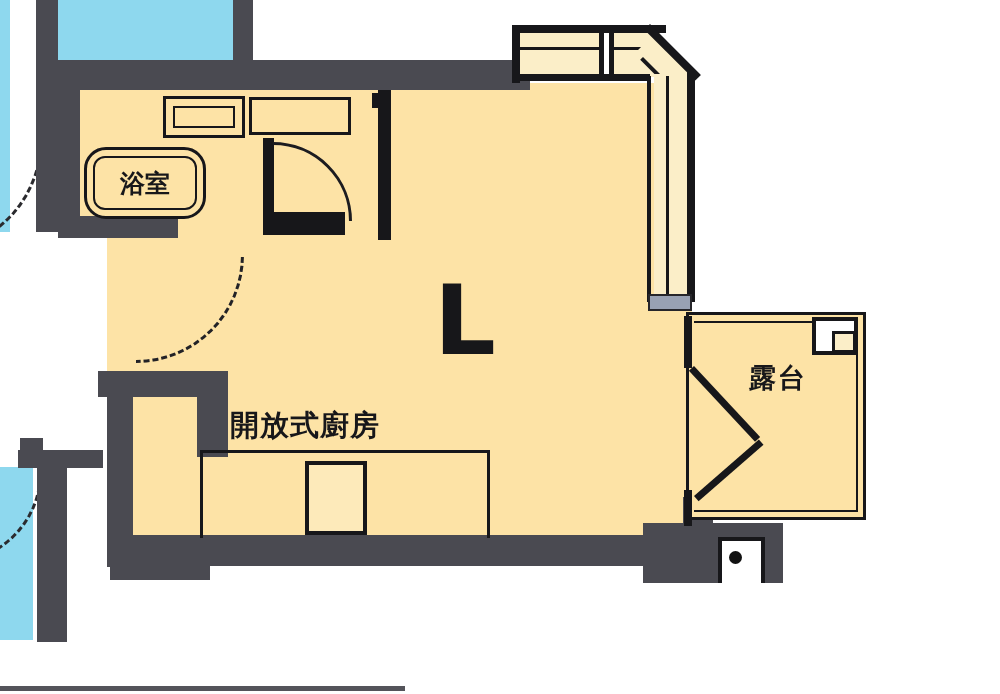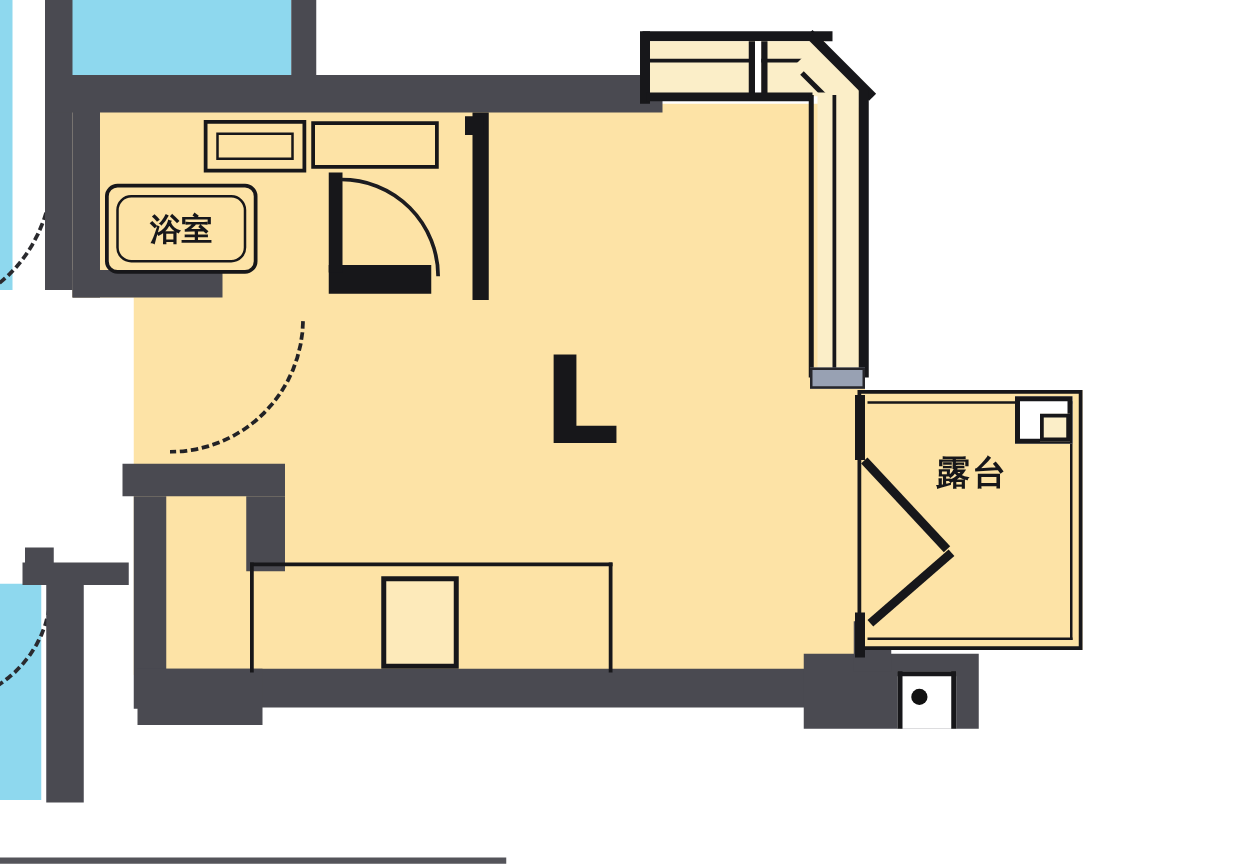--- a/index.html
+++ b/index.html
@@ -52,21 +52,21 @@
 
   <div class="abs white" style="left:718px;top:537px;width:47px;height:46px;border:4px solid #17171a;border-bottom:none;box-sizing:border-box;"></div>
   <div class="abs" style="left:729px;top:551px;width:13px;height:13px;background:#111;border-radius:50%;"></div>
 
   <div class="abs blk" style="left:378px;top:90px;width:13px;height:150px;"></div>
   <div class="abs blk" style="left:372px;top:93px;width:15px;height:15px;"></div>
   <div class="abs blk" style="left:263px;top:212px;width:82px;height:23px;"></div>
   <div class="abs blk" style="left:263px;top:138px;width:11px;height:80px;"></div>
   <div class="abs arc" style="left:194px;top:142px;width:152px;height:152px;border:3px solid #1c1c20;clip-path:inset(0 0 50% 50%);"></div>
 
-  <div class="abs tan" style="left:84px;top:147px;width:122px;height:72px;border:3px solid #17171a;border-radius:10px;box-sizing:border-box;display:flex;align-items:center;justify-content:center;">
+  <div class="abs tan" style="left:84px;top:147px;width:122px;height:72px;border:3px solid #17171a;border-radius:22px;box-sizing:border-box;display:flex;align-items:center;justify-content:center;">
     <div class="abs" style="left:6px;top:6px;right:6px;bottom:6px;border:2px solid #17171a;border-radius:12px;"></div>
     <span class="lbl" style="font-size:25px;position:relative;">浴室</span>
   </div>
   <div class="abs tan" style="left:163px;top:96px;width:82px;height:42px;border:3px solid #17171a;box-sizing:border-box;"></div>
   <div class="abs" style="left:173px;top:106px;width:62px;height:22px;border:2px solid #17171a;box-sizing:border-box;"></div>
   <div class="abs tan" style="left:249px;top:97px;width:102px;height:38px;border:3px solid #17171a;box-sizing:border-box;"></div>
 
   <div class="abs blk" style="left:200px;top:450px;width:290px;height:3px;"></div>
   <div class="abs blk" style="left:200px;top:450px;width:3px;height:88px;"></div>
   <div class="abs blk" style="left:487px;top:450px;width:3px;height:88px;"></div>
@@ -97,15 +97,16 @@
   <div class="abs cream" style="left:832px;top:331px;width:24px;height:22px;border:3px solid #17171a;box-sizing:border-box;"></div>
 
   <div class="abs blk" style="left:684px;top:316px;width:8px;height:52px;"></div>
   <div class="abs blk" style="left:684px;top:490px;width:8px;height:36px;"></div>
   <div class="abs blk" style="left:694px;top:366px;width:97px;height:7px;transform:rotate(47deg);transform-origin:0 0;"></div>
   <div class="abs blk" style="left:694px;top:496px;width:86px;height:7px;transform:rotate(-41deg);transform-origin:0 0;"></div>
 
   <div class="abs" style="left:0;top:686px;width:405px;height:5px;background:#54545a;"></div>
 
   <div class="abs lbl" style="left:434px;top:272px;font-size:97px;line-height:1;">L</div>
+  <div class="abs lbl" style="left:230px;top:406px;font-size:29px;letter-spacing:1px;">開放式廚房</div>
   <div class="abs lbl" style="left:749px;top:360px;font-size:27px;letter-spacing:2px;">露台</div>
 
 </div>
 
 </body></html>

